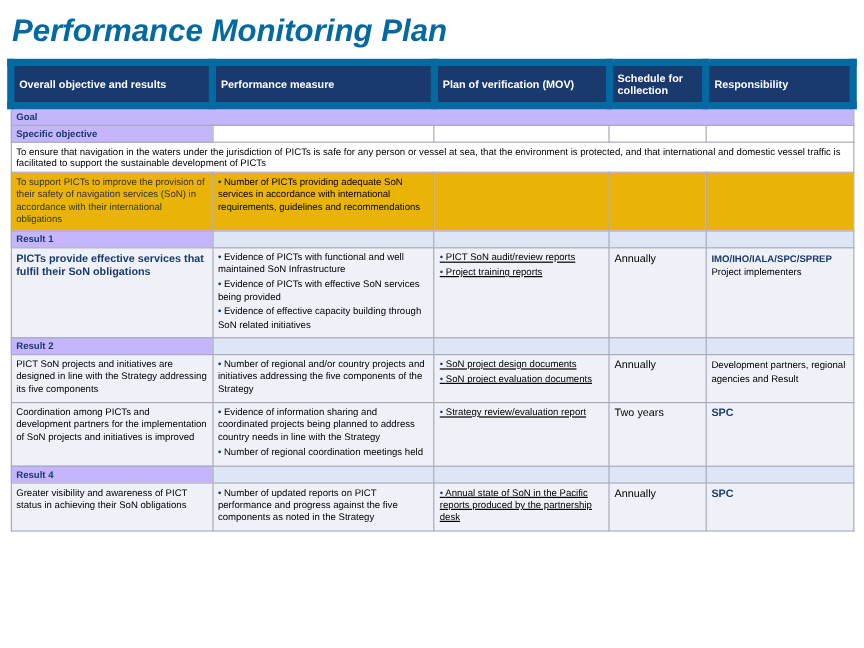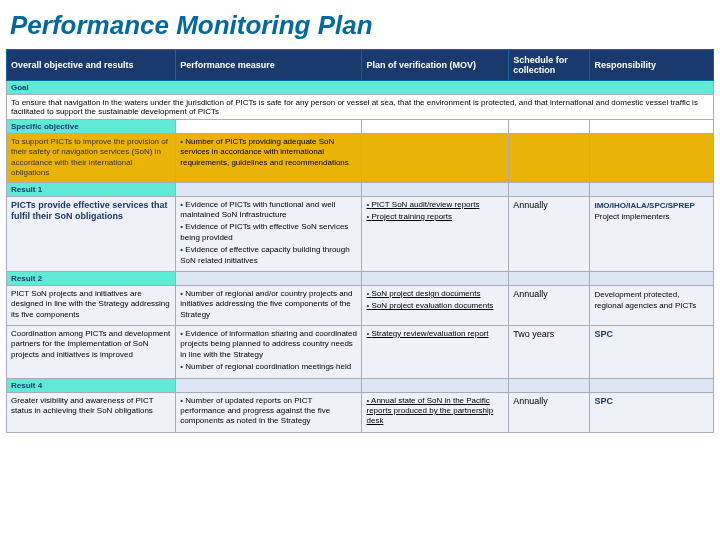--- a/index.html
+++ b/index.html
@@ -25,24 +25,24 @@
       border-collapse: collapse;
       font-size: 8px;
     }
     .header-row th {
       background: #1a3a6e;
       color: #fff;
       padding: 5px 4px;
       text-align: left;
       font-size: 9px;
       vertical-align: middle;
-      border: 1px solid #0369a1;
+      border: 6px solid #0369a1;
     }
     .specific-label {
-      background: #5eead4;
+      background: #c4b5fd;
       color: #1a3a6e;
       font-size: 8px;
       padding: 2px 4px;
       font-weight: bold;
     }
     td, th {
       border: 1px solid #aab;
       vertical-align: top;
       padding: 3px 4px;
     }
@@ -135,29 +135,29 @@
         <th>Responsibility</th>
       </tr>
     </thead>
     <tbody>
 
       <tr>
         <td colspan="5" class="specific-label">Goal</td>
       </tr>
 
       <tr>
+        <td class="specific-label">Specific objective</td>
+        <td></td>
+          <td></td>
+          <td></td>
+          <td></td>
+      </tr>
+
+      <tr>
         <td colspan="5" class="goal-text-row">To ensure that navigation in the waters under the jurisdiction of PICTs is safe for any person or vessel at sea, that the environment is protected, and that international and domestic vessel traffic is facilitated to support the sustainable development of PICTs</td>
-      </tr>
-
-      <tr>
-        <td class="specific-label">Specific objective</td>
-        <td></td>
-          <td></td>
-          <td></td>
-          <td></td>
       </tr>
 
       <tr class="row-white">
         <td class="obj-desc">To support PICTs to improve the provision of their safety of navigation services (SoN) in accordance with their international obligations</td>
         <td>
           <ul class="bullet-list">
             <li>Number of PICTs providing adequate SoN services in accordance with international requirements, guidelines and recommendations</li>
           </ul>
         </td>
         <td></td>
@@ -214,21 +214,21 @@
             <li>Number of regional and/or country projects and initiatives addressing the five components of the Strategy</li>
           </ul>
         </td>
         <td>
           <ul class="means-list">
             <li>SoN project design documents</li>
             <li>SoN project evaluation documents</li>
           </ul>
         </td>
         <td class="annually">Annually</td>
-        <td class="resp-text">Development protected, regional agencies and PICTs</td>
+        <td class="resp-text">Development partners, regional agencies and Result</td>
       </tr>
 
 
       <tr class="row-alt1">
         <td>
           <span class="result-desc">Coordination among PICTs and development partners for the implementation of SoN projects and initiatives is improved</span>
         </td>
         <td>
           <ul class="bullet-list">
             <li>Evidence of information sharing and coordinated projects being planned to address country needs in line with the Strategy</li>

